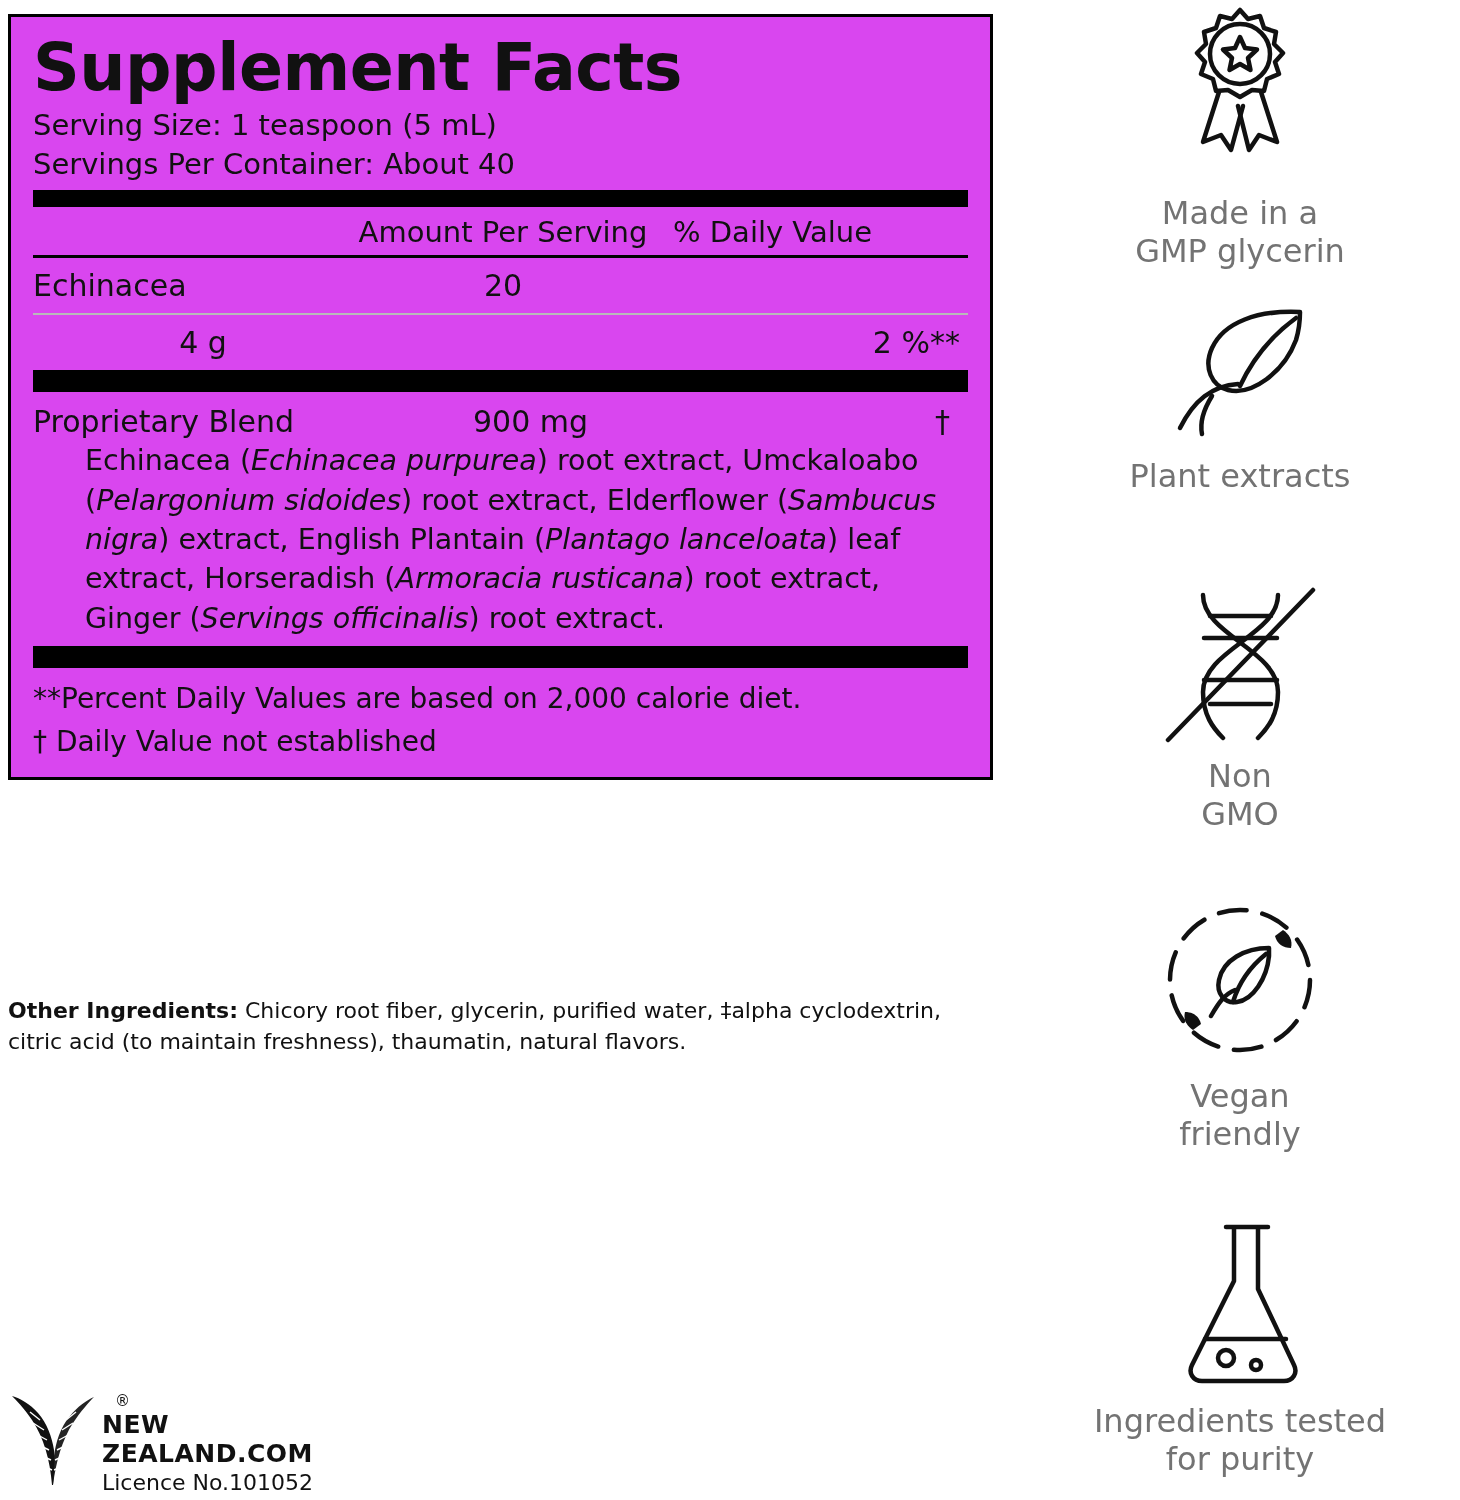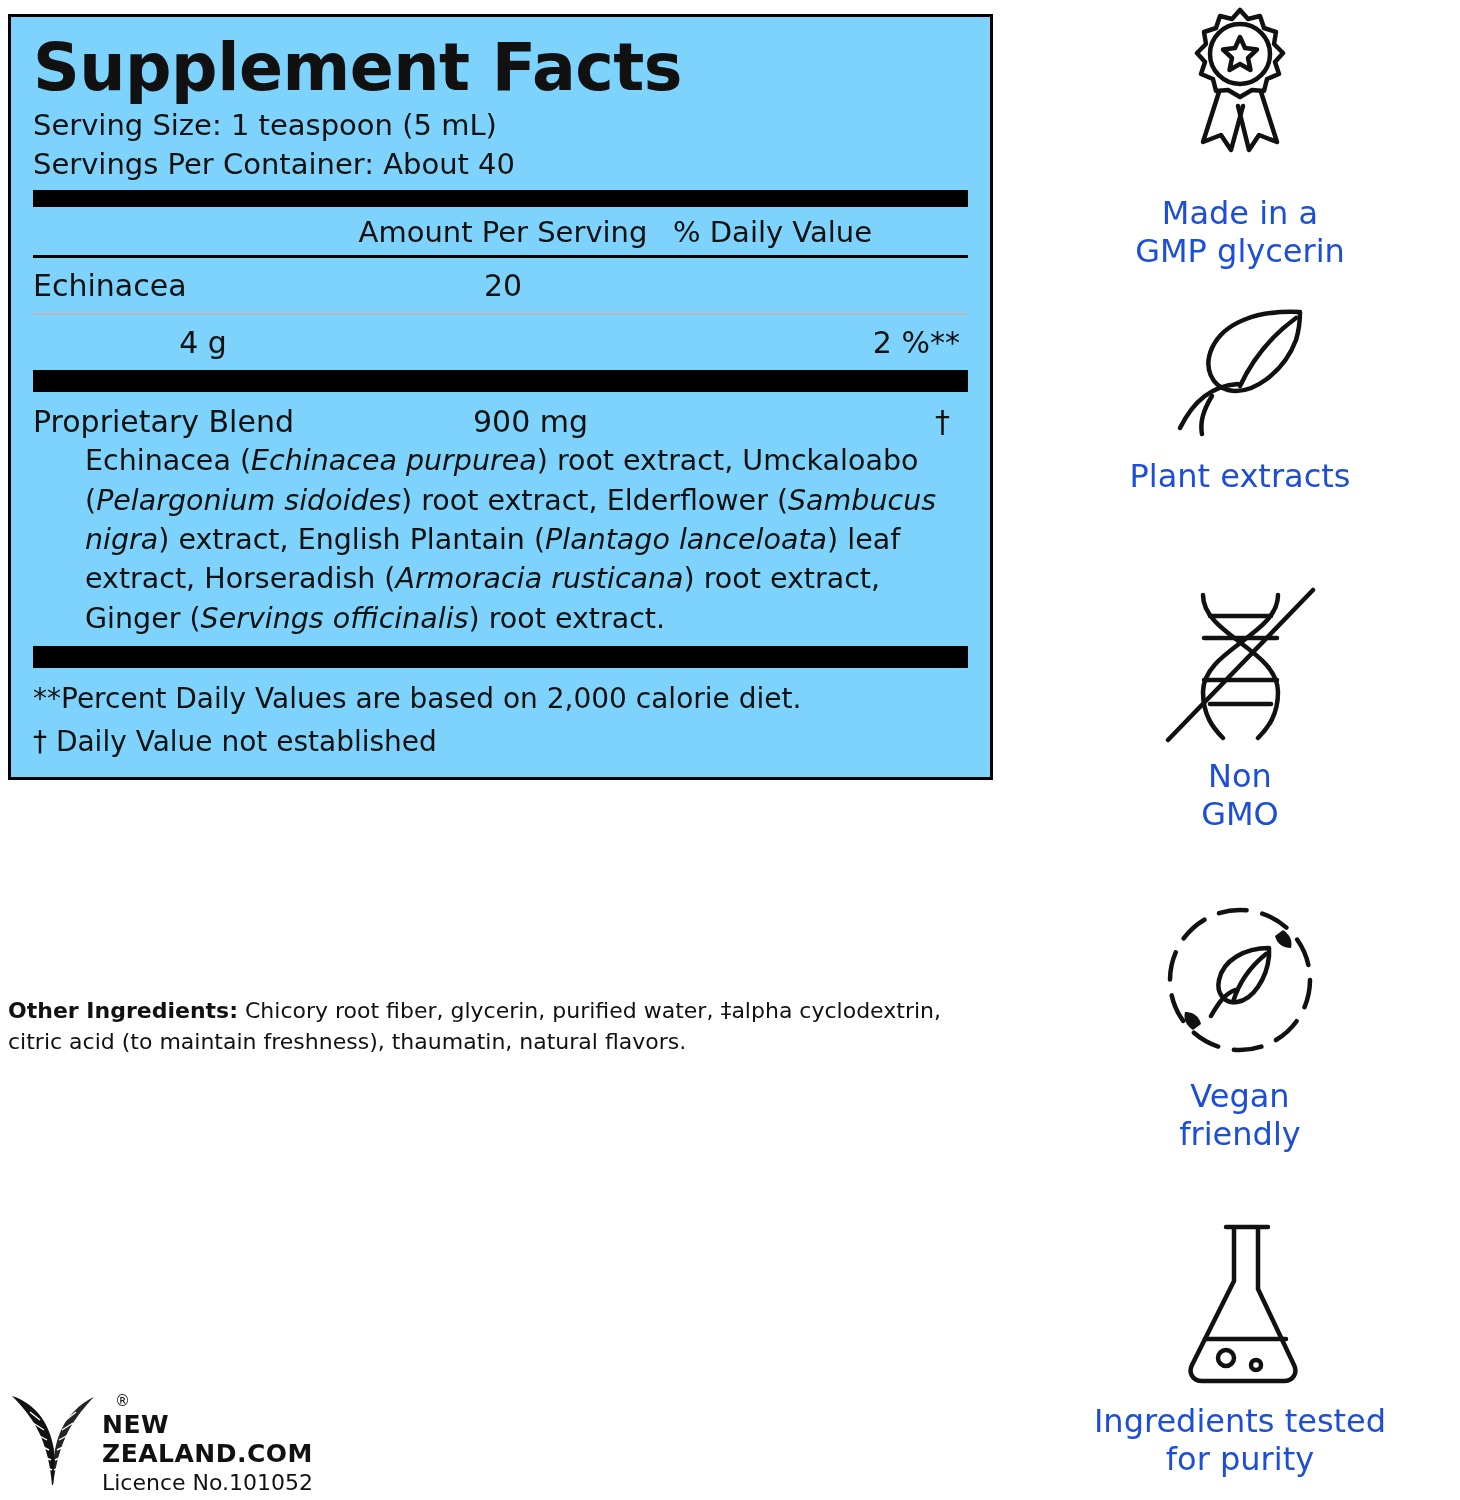--- a/index.html
+++ b/index.html
@@ -40,21 +40,21 @@
   }
 
   
   .sf-panel {
     position: absolute;
     left: 8px;
     top: 14px;
     width: 985px;
     box-sizing: border-box;
     border: 3px solid #000;
-    background: #7dd3fc;
+    background: #d946ef;
     padding: 10px 16px 14px 16px;
   }
 
   .sf-title {
     font-size: 65px;
     font-weight: bold;
     line-height: 1.0;
     letter-spacing: -0.5px;
     margin: 8px 0 6px 6px;
   }
@@ -185,21 +185,21 @@
     text-align: center;
   }
   .badge .glyph {
     display: block;
     margin: 0 auto;
   }
   .badge .cap {
     font-size: 32px;
     line-height: 1.18;
     margin-top: 8px;
-    color: #1d4ed8;
+    color: #737373;
   }
 
   .b-gmp   { top: 2px; }
   .b-plant { top: 300px; }
   .b-gmo   { top: 580px; }
   .b-vegan { top: 890px; }
   .b-test  { top: 1215px; }
 </style>
 </head>
 <body>

